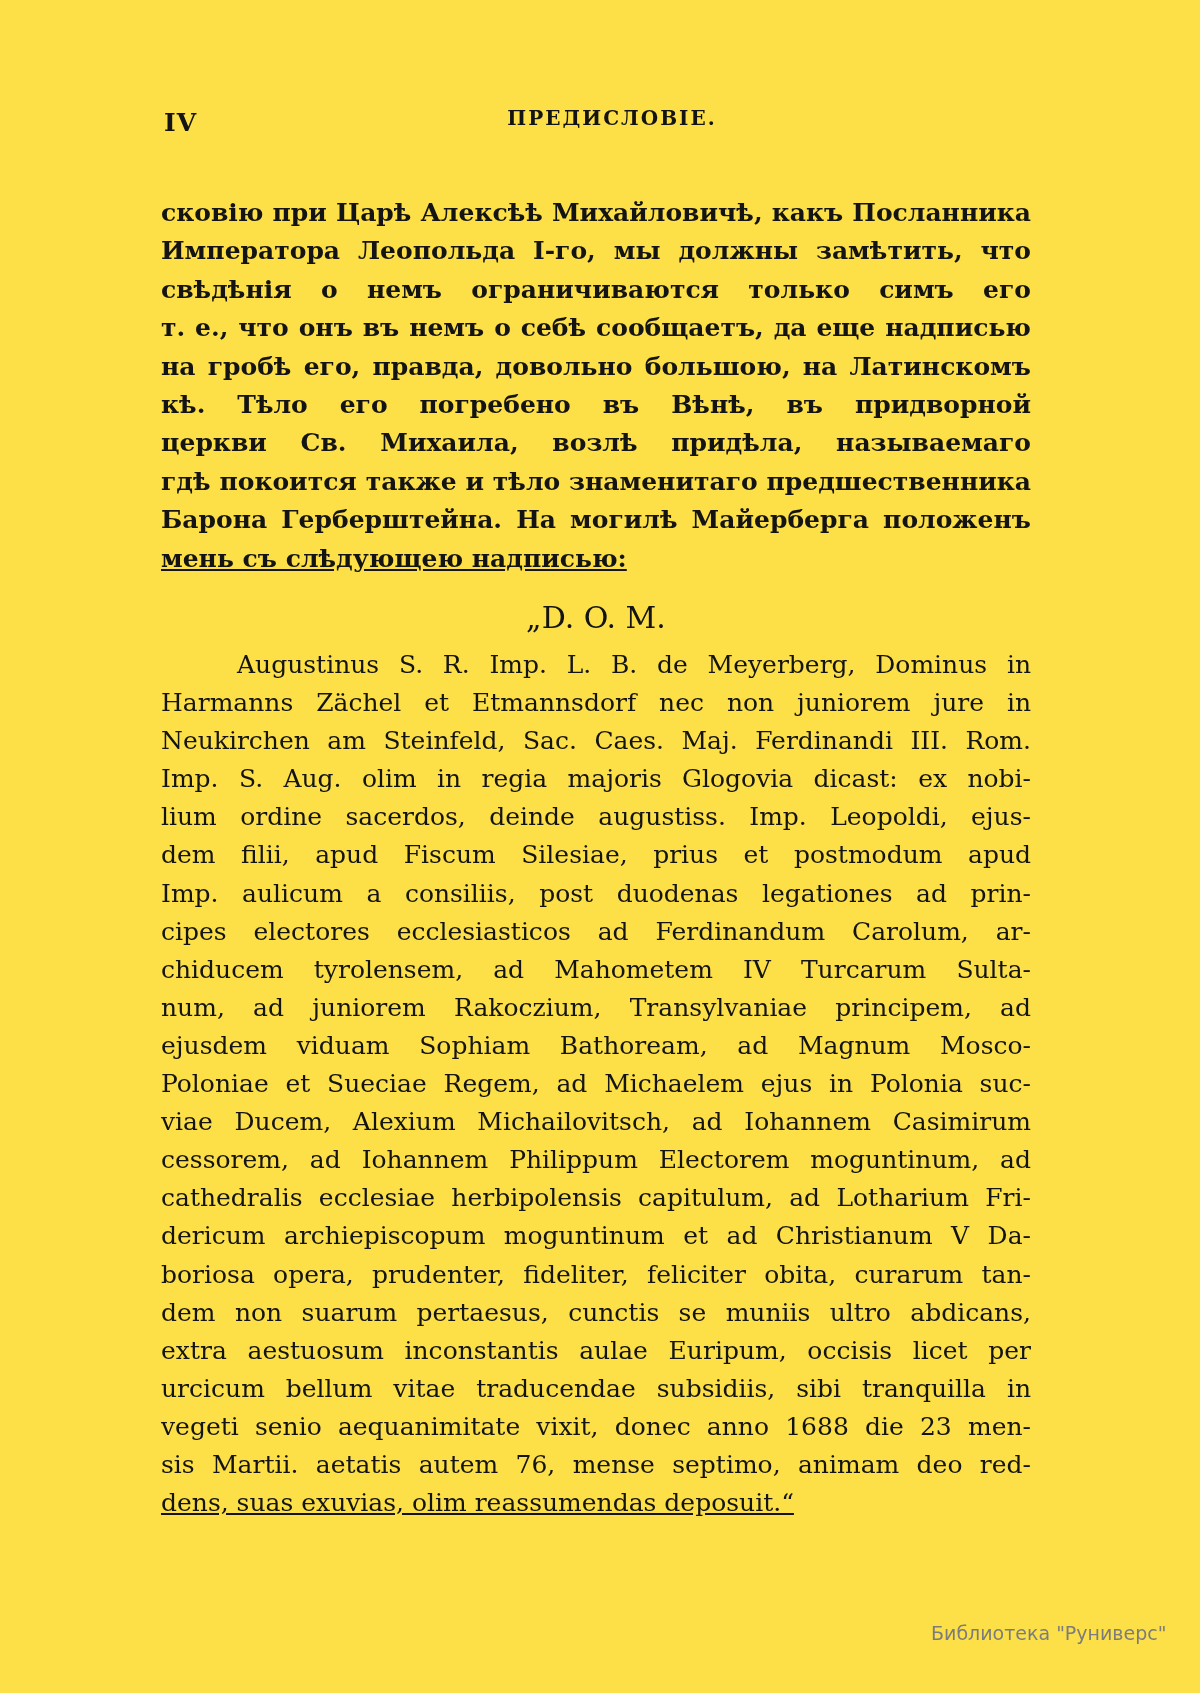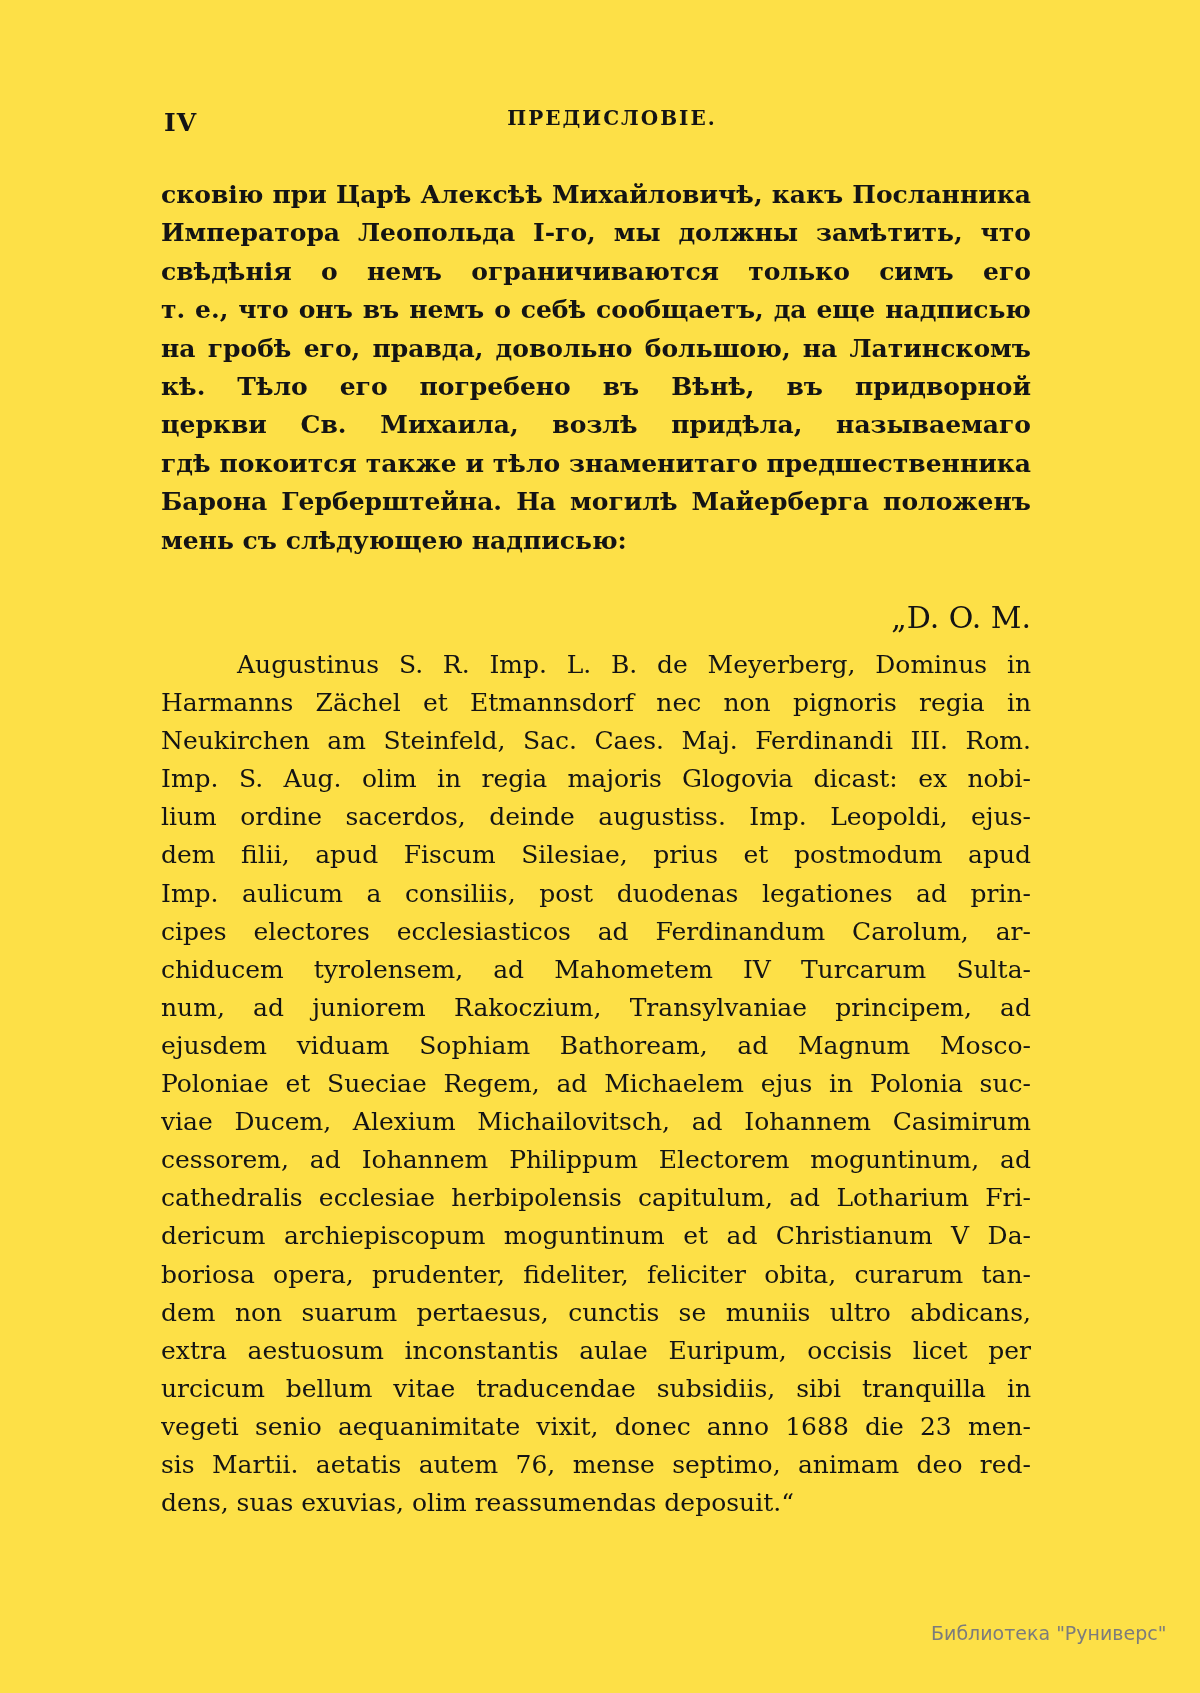--- a/index.html
+++ b/index.html
@@ -41,33 +41,34 @@
     width: 870px;
   }
   .para .line {
     text-align: justify;
     text-align-last: justify;
     overflow: hidden;
     white-space: normal;
   }
   .para .line:last-child {
     text-align-last: left;
+    text-decoration: underline;
   }
   .russian {
-    top: 176px;
+    top: 194px;
     font-size: 25px;
     font-weight: bold;
   }
   .russian .line { height: 38.4px; line-height: 38.4px; }
   .dom-heading {
     position: absolute;
     top: 598px;
     left: 161px;
     width: 870px;
-    text-align: right;
+    text-align: center;
     font-size: 30px;
     line-height: 40px;
   }
   .latin {
     top: 646px;
     font-size: 25px;
     font-weight: normal;
   }
   .latin .line { height: 38.1px; line-height: 38.1px; }
   .latin .line:first-child { text-indent: 76px; }
@@ -101,21 +102,21 @@
       <div class="line">церкви Св. Михаила, возлѣ придѣла, называемаго „Mariahilf,“</div>
       <div class="line">гдѣ покоится также и тѣло знаменитаго предшественника его,</div>
       <div class="line">Барона Герберштейна. На могилѣ Майерберга положенъ ка-</div>
       <div class="line">мень съ слѣдующею надписью:</div>
     </div>
 
   <div class="dom-heading">„D. O. M.</div>
 
   <div class="para latin">
       <div class="line">Augustinus S. R. Imp. L. B. de Meyerberg, Dominus in</div>
-      <div class="line">Harmanns Zächel et Etmannsdorf nec non pignoris regia in</div>
+      <div class="line">Harmanns Zächel et Etmannsdorf nec non juniorem jure in</div>
       <div class="line">Neukirchen am Steinfeld, Sac. Caes. Maj. Ferdinandi III. Rom.</div>
       <div class="line">Imp. S. Aug. olim in regia majoris Glogovia dicast: ex nobi-</div>
       <div class="line">lium ordine sacerdos, deinde augustiss. Imp. Leopoldi, ejus-</div>
       <div class="line">dem filii, apud Fiscum Silesiae, prius et postmodum apud</div>
       <div class="line">Imp. aulicum a consiliis, post duodenas legationes ad prin-</div>
       <div class="line">cipes electores ecclesiasticos ad Ferdinandum Carolum, ar-</div>
       <div class="line">chiducem tyrolensem, ad Mahometem IV Turcarum Sulta-</div>
       <div class="line">num, ad juniorem Rakoczium, Transylvaniae principem, ad</div>
       <div class="line">ejusdem viduam Sophiam Bathoream, ad Magnum Mosco-</div>
       <div class="line">Poloniae et Sueciae Regem, ad Michaelem ejus in Polonia suc-</div>

